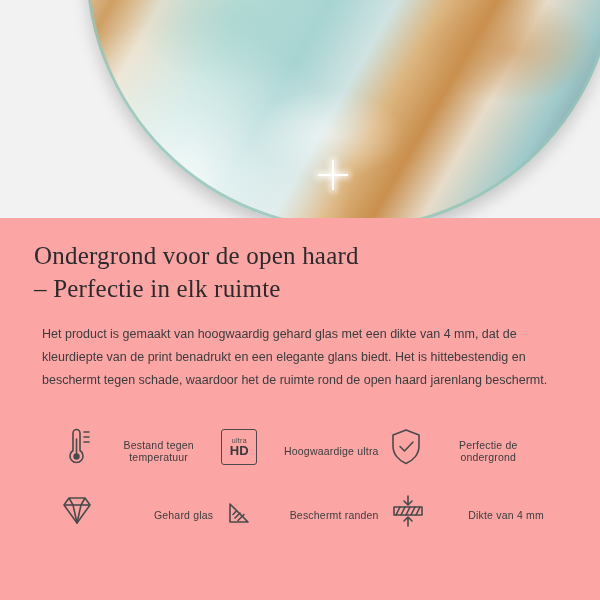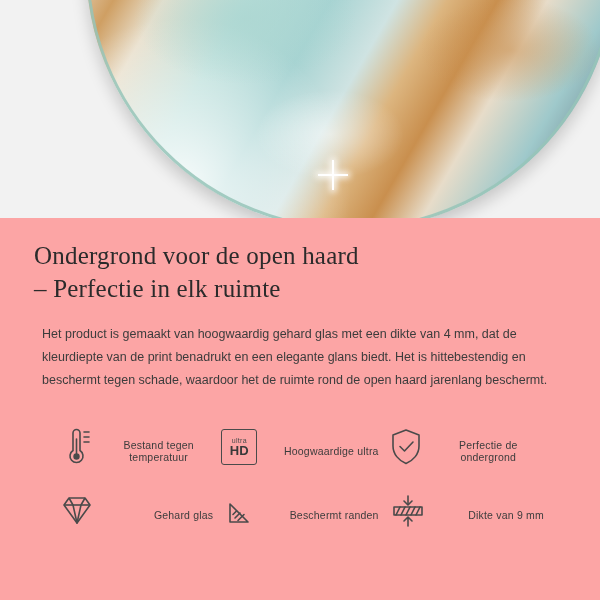--- a/index.html
+++ b/index.html
@@ -249,18 +249,18 @@
         <div class="feature-icon">
           <svg width="42" height="42" viewBox="0 0 42 42" fill="none" stroke="#4a4a4a" stroke-width="1.6" stroke-linecap="round" stroke-linejoin="round">
             <path d="M21 6v8"></path>
             <path d="M17 11l4 4 4-4"></path>
             <rect x="7" y="17" width="28" height="8"></rect>
             <path d="M9 25l4-8M14 25l4-8M19 25l4-8M24 25l4-8M29 25l4-8"></path>
             <path d="M21 36v-8"></path>
             <path d="M17 31l4-4 4 4"></path>
           </svg>
         </div>
-        <div class="feature-label">Dikte van 9 mm</div>
+        <div class="feature-label">Dikte van 4 mm</div>
       </div>
 
     </div>
   </div>
 </div>
 
 </body></html>

